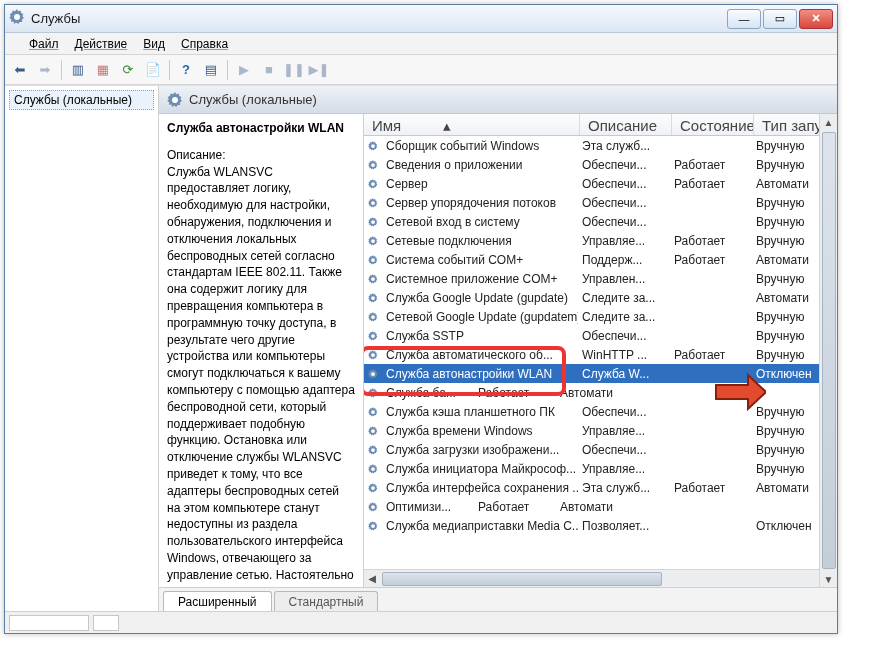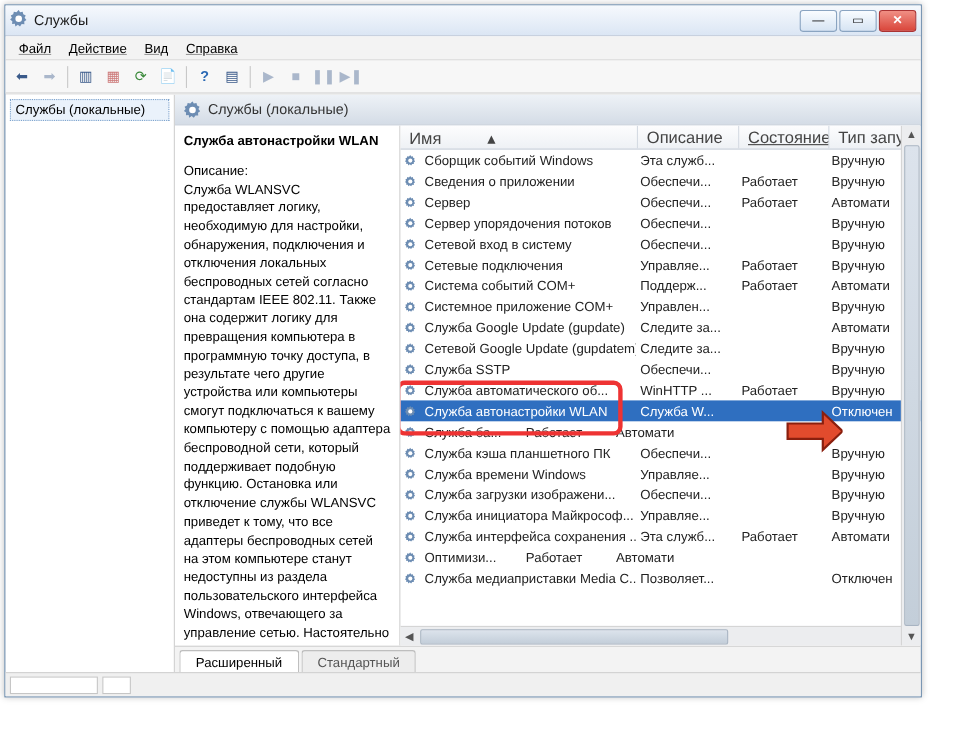--- a/index.html
+++ b/index.html
@@ -4,39 +4,39 @@
 <style>
   * { box-sizing: border-box; font-family: "Segoe UI", Tahoma, sans-serif; }
   body { margin:0; background:#fff; width:884px; height:664px; overflow:hidden; font-size:12px; color:#000; }
   .window { width:834px; height:630px; margin:4px; border:1px solid #5a7ea2; background:#fff; display:flex; flex-direction:column; box-shadow:0 0 6px rgba(0,0,0,0.25); }
   .titlebar { height:28px; background:linear-gradient(#f6f9fd,#dbe6f4); display:flex; align-items:center; padding:0 4px; border-bottom:1px solid #bcc8d8; }
   .titlebar .ticon { margin-right:6px; }
   .titlebar .ttext { flex:1; font-size:13px; color:#1a1a1a; }
   .winbtns { display:flex; }
   .winbtn { width:34px; height:20px; margin-left:2px; border:1px solid #8aa4c1; border-radius:3px; display:flex; align-items:center; justify-content:center; background:linear-gradient(#f9fcff,#d6e4f3); font-size:11px; }
   .winbtn.close { background:linear-gradient(#f08f84,#d9453a); color:#fff; border-color:#a33; font-weight:bold; }
-  .menubar { height:22px; display:flex; align-items:center; padding:0 4px; border-bottom:1px solid #d4d4d4; background:#f3f3f3; }
+  .menubar { height:22px; display:flex; align-items:center; padding:0 16px; border-bottom:1px solid #d4d4d4; background:#f3f3f3; }
   .menubar span { padding:2px 8px; text-decoration:underline; text-decoration-color:#999; cursor:default; }
   .toolbar { height:30px; display:flex; align-items:center; padding:2px 4px; gap:3px; border-bottom:1px solid #d4d4d4; background:#f7f7f7; }
   .tbtn { width:22px; height:22px; border:1px solid transparent; border-radius:2px; display:flex; align-items:center; justify-content:center; font-size:13px; color:#3a5a8a; }
   .tbtn.sep { width:1px; height:20px; background:#c8c8c8; border:none; margin:0 2px; }
   .client { flex:1; display:flex; border-top:1px solid #e0e0e0; overflow:hidden; }
   .tree { width:154px; border-right:1px solid #d0d0d0; padding:4px; background:#fff; }
   .tree-item { padding:2px 4px; white-space:nowrap; background:#eaf2fb; border:1px dotted #7ea3cc; }
   .main { flex:1; display:flex; flex-direction:column; overflow:hidden; }
   .colhead { height:28px; background:linear-gradient(#eef2f7,#d4dce6); border-bottom:1px solid #c2cad6; display:flex; align-items:center; padding:4px 8px; gap:6px; font-size:13px; color:#333; }
   .split { flex:1; display:flex; overflow:hidden; }
   .descpane { width:205px; border-right:1px solid #d0d0d0; padding:6px 8px; font-size:12px; line-height:1.4; overflow:hidden; }
   .descpane .dtitle { font-weight:bold; margin-bottom:10px; }
   .listpane { flex:1; display:flex; flex-direction:column; overflow:hidden; position:relative; }
   .lhead { display:flex; border-bottom:1px solid #c2cad6; background:linear-gradient(#fdfdfe,#eef1f5); height:22px; font-size:15px; color:#444; }
   .lhead div { padding:3px 8px; border-right:1px solid #d5dbe3; white-space:nowrap; overflow:hidden; }
   .col-name { width:216px; }
   .col-desc { width:92px; }
-  .col-state { width:82px;text-decoration:underline; }
+  .col-state { width:82px; }
   .col-start { flex:1; }
   .rows { flex:1; overflow:hidden; position:relative; }
   .row { display:flex; height:19px; align-items:center; font-size:12px; color:#222; }
   .row .cell { padding:0 4px; white-space:nowrap; overflow:hidden; }
   .row .ic { width:18px; display:flex; justify-content:center; }
   .row.selected { background:#2f6fc0; color:#fff; }
   .row.selected .cell { color:#fff; }
   .vscroll { position:absolute; right:0; top:0; width:18px; height:100%; background:#ecedef; border-left:1px solid #d5d5d5; display:flex; flex-direction:column; justify-content:space-between; align-items:center; }
   .vsbtn { width:16px; height:16px; font-size:10px; color:#555; display:flex; align-items:center; justify-content:center; }
   .vsthumb { width:14px; flex:1; margin:2px 0; background:linear-gradient(#dce3ec,#c3ced9); border:1px solid #a8b4c2; border-radius:2px; }

